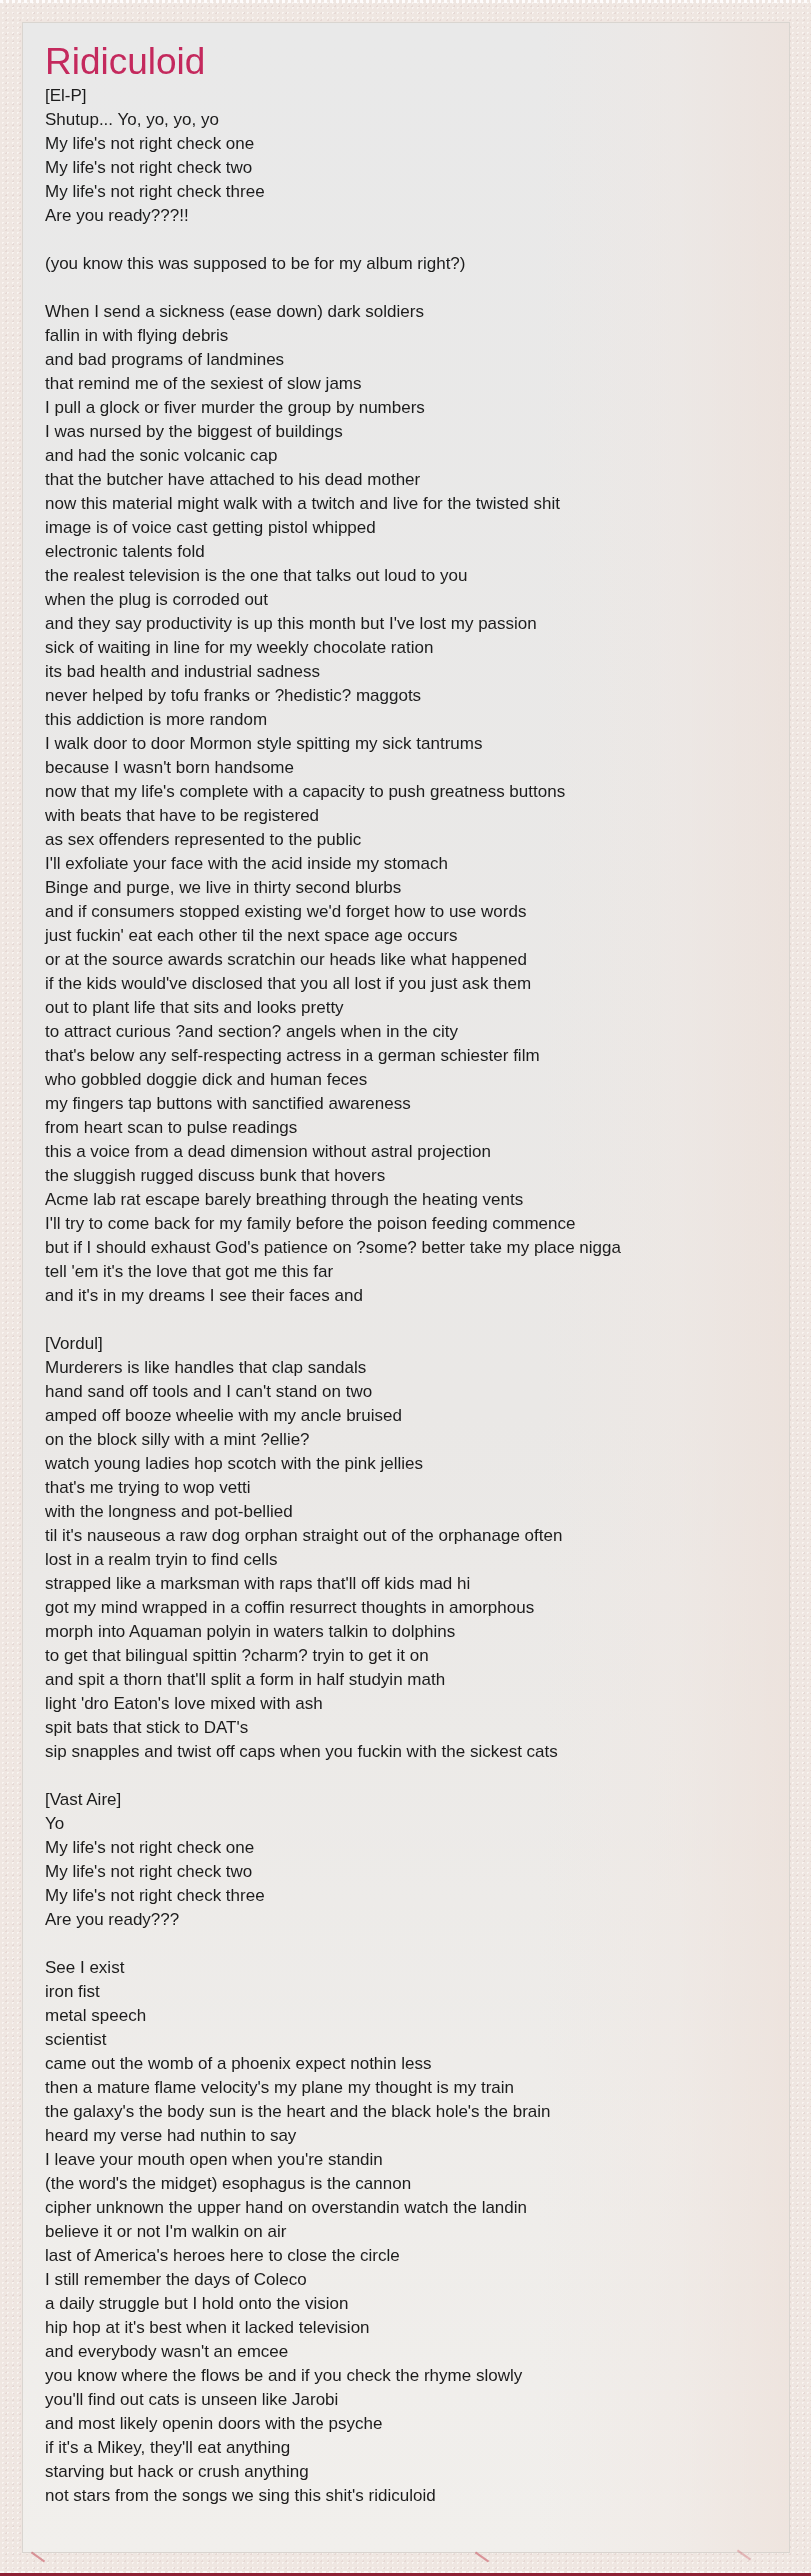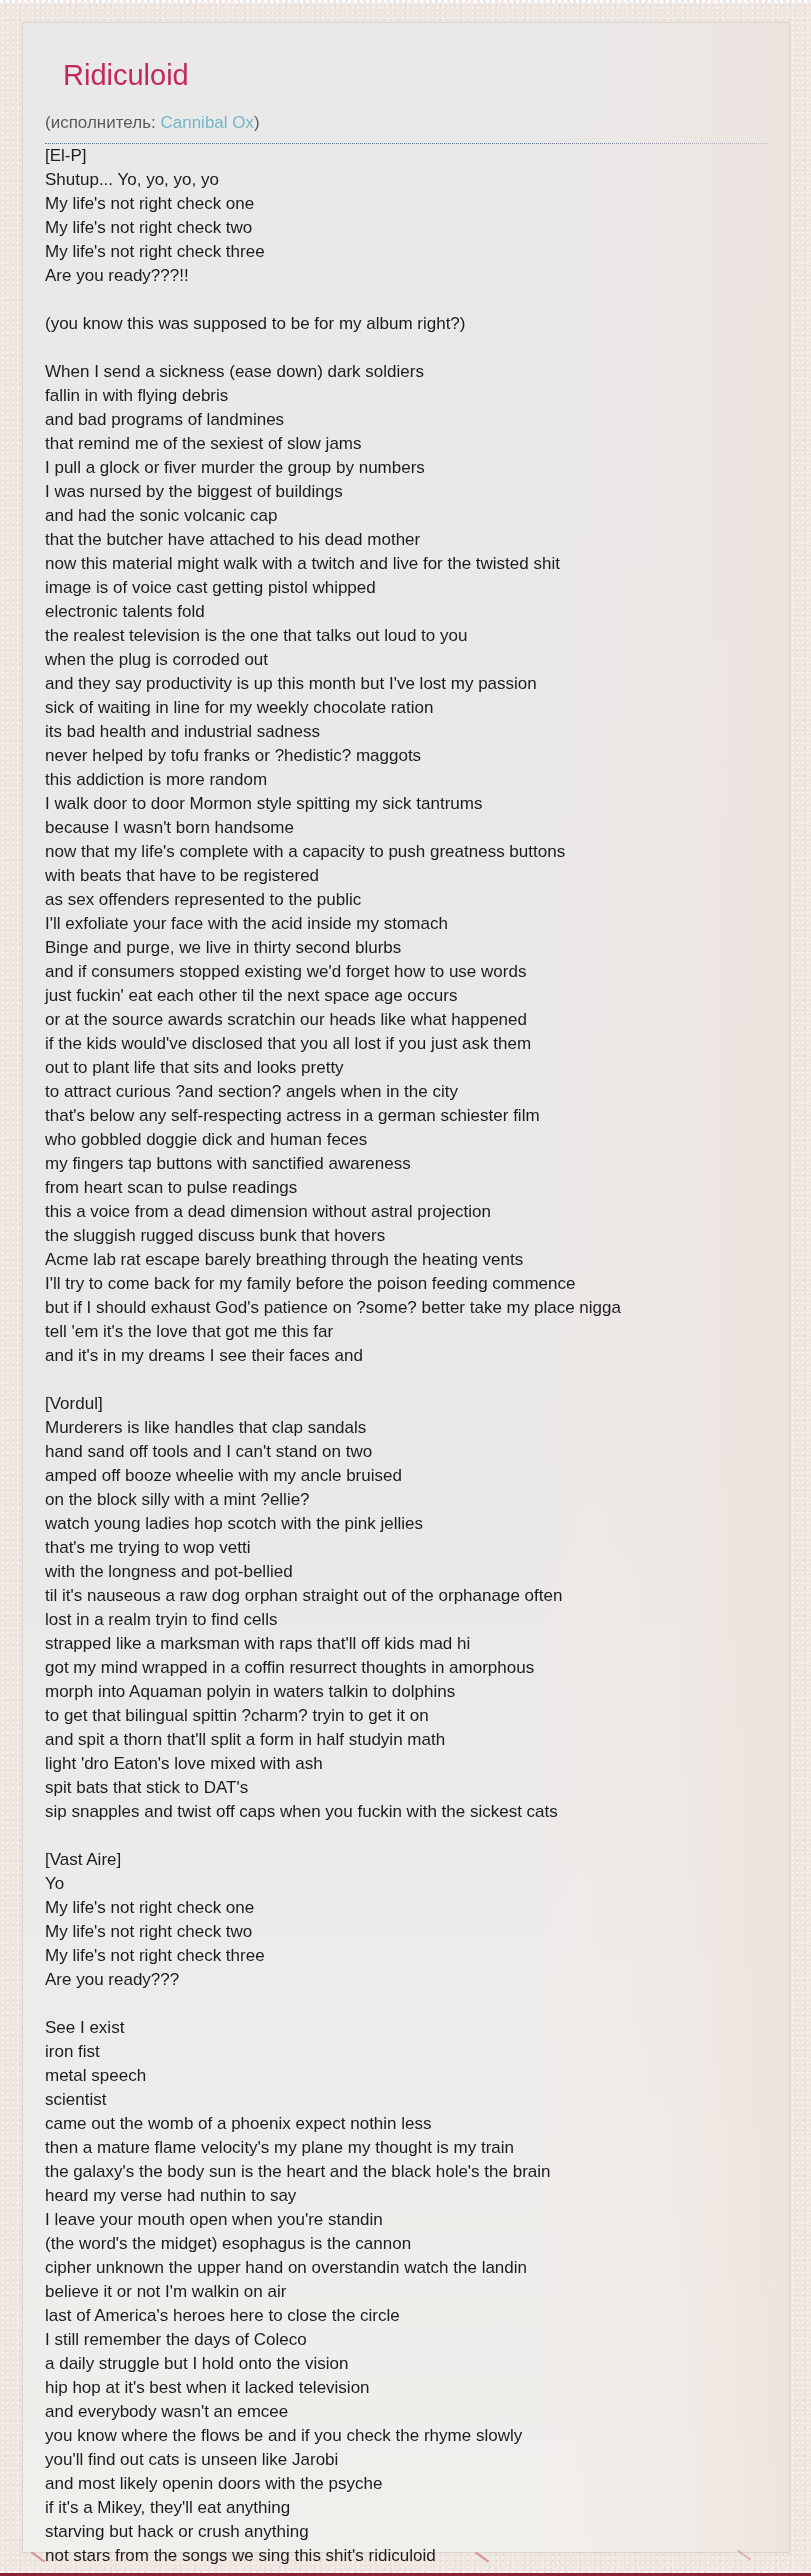--- a/index.html
+++ b/index.html
@@ -48,22 +48,22 @@
     top: 0; right: 0; bottom: 0;
     width: 250px;
     background: linear-gradient(90deg,
       rgba(240,230,224,0) 0%,
       rgba(240,231,226,0.45) 55%,
       rgba(237,224,217,0.7) 100%);
     pointer-events: none;
   }
 
   .page-title {
-    margin: 18px;
-    font-size: 29px;
+    margin: 0;
+    font-size: 37px;
     line-height: 1.15;
     font-weight: 400;
     color: #c4295d;
   }
 
   .artist-line {
     font-size: 17px;
     line-height: 20px;
     color: #5a5a5a;
     padding: 3px 0 10px 0;
@@ -114,23 +114,20 @@
   }
 </style>
 </head>
 <body>
 
 <div class="top-dots"></div>
 
 <div class="card">
   <h1 class="page-title">Ridiculoid</h1>
 
-  <div class="artist-line">
-    <span>(исполнитель: </span><a class="artist-link">Cannibal Ox</a><span>)</span>
-  </div>
 
   <div class="lyrics">[El-P]
 Shutup... Yo, yo, yo, yo
 My life's not right check one
 My life's not right check two
 My life's not right check three
 Are you ready???!!
 
 (you know this was supposed to be for my album right?)
 

